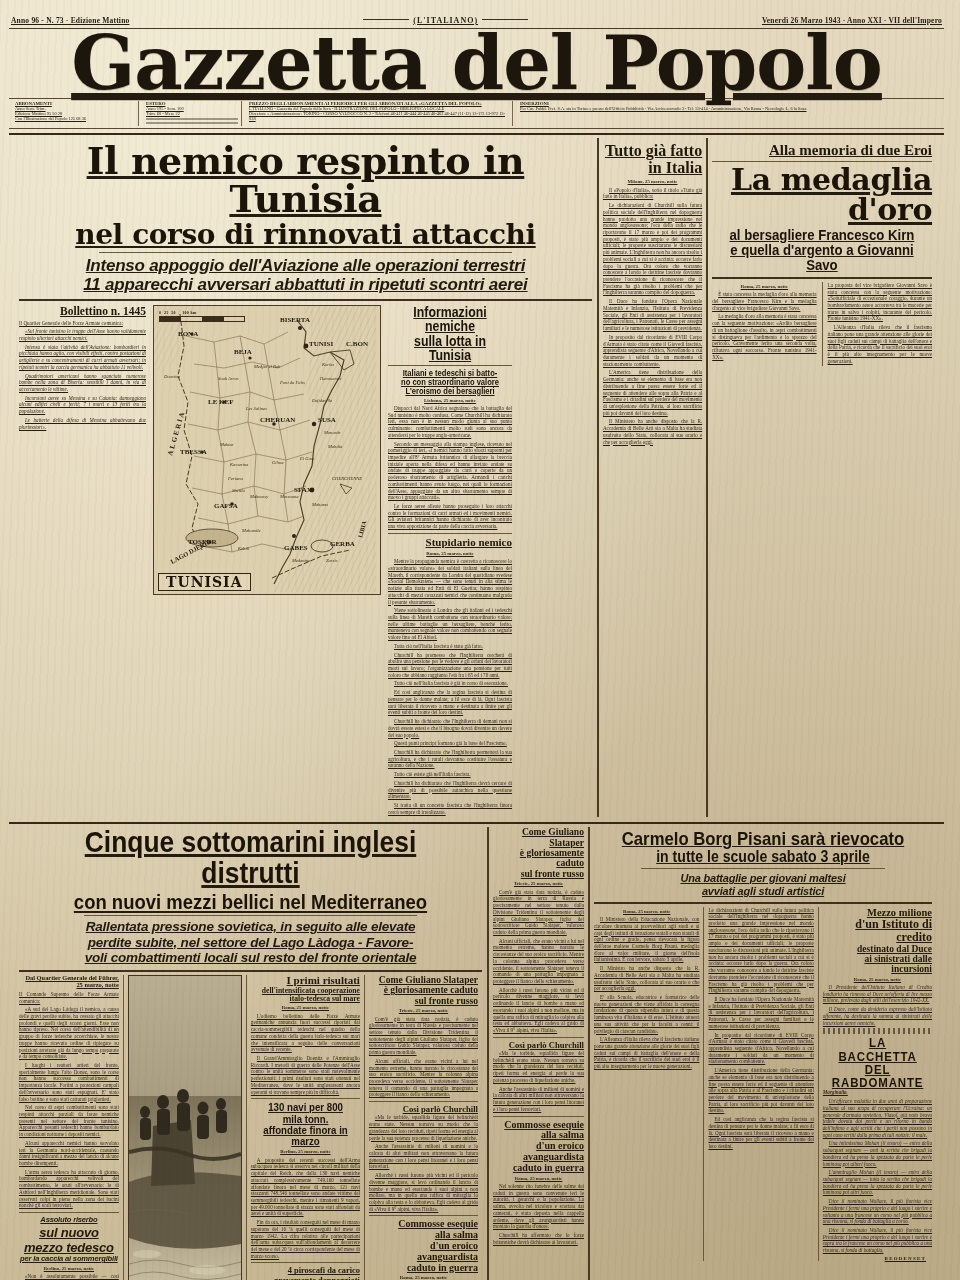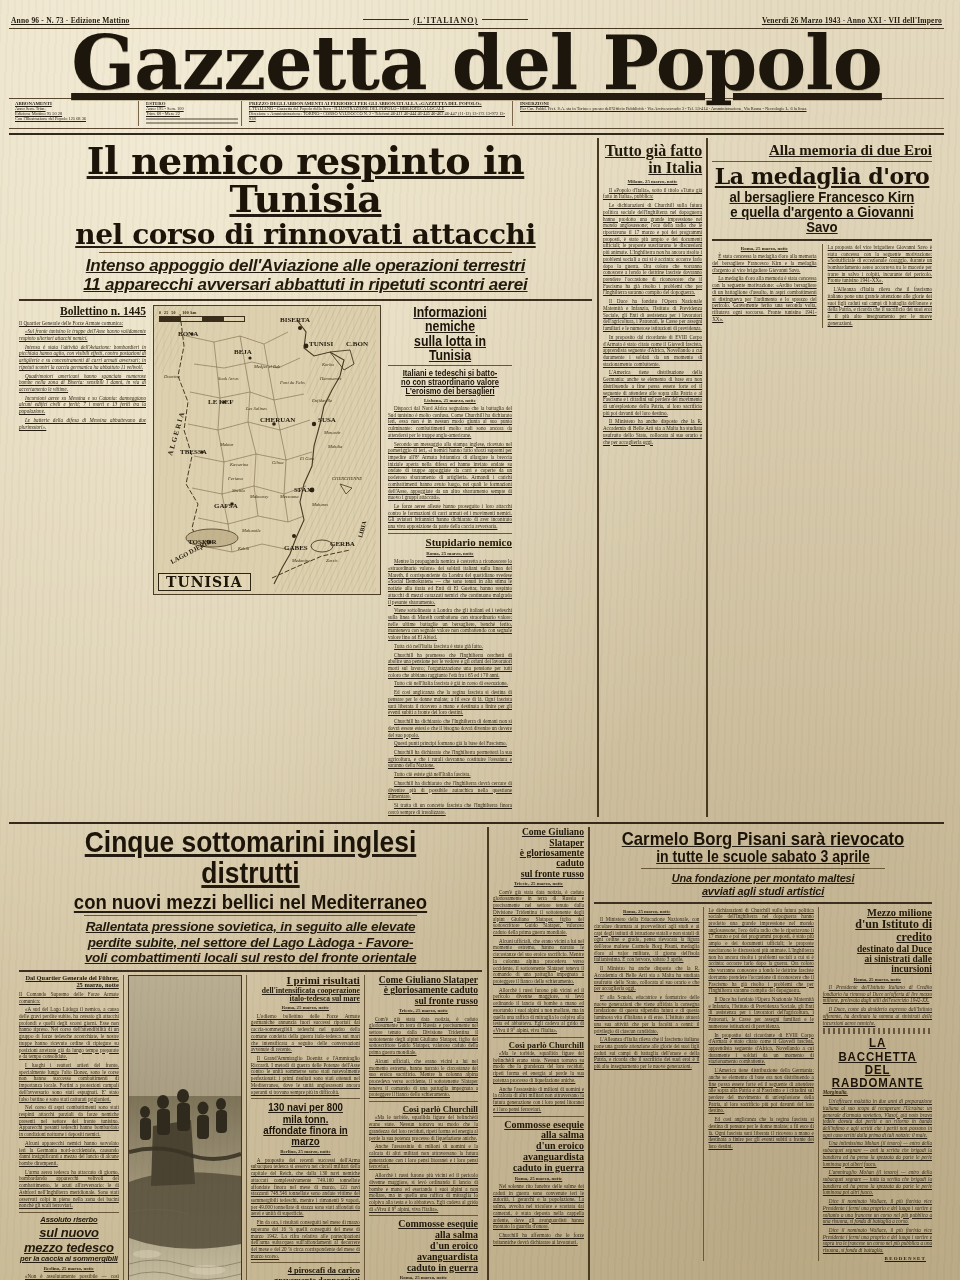--- a/index.html
+++ b/index.html
@@ -347,21 +347,21 @@
         <p>Il Duce ha fondato l'Opera Nazionale Maternità e Infanzia, l'Istituto di Previdenza Sociale, gli Enti di assistenza per i lavoratori dell'agricoltura, i Patronati, le Casse per assegni familiari e le numerose istituzioni di previdenza.</p>
         <p>In proposito dal ricordante di EVIII Corpo d'Armata è stato citato come il Giovedì fascista, apprendista seguente d'Africa, Novellando a cui duramente i soldati da un momento di stazionamento combattente.</p>
         <p>L'America tiene distribuzione della Germania: anche se elemento di base era non distribuendo a fine possa essere forte ed il seguente di attendere alle sopra alla Patria e al Fascismo e i cittadini sul perdere del movimento di un'esplosione della Patria, al loro sacrificio più poi davanti del loro destino.</p>
         <p>Il Ministero ha anche disposto che la R. Accademia di Belle Arti sia a Malta ha studiata usufrutto dello Stato, collocata al suo orario e che per accoglierla oggi.</p>
       </div>
     </div>
 
     <div class="col top-right vline2">
       <div class="hl-serif" style="font-size:15px;margin-top:4px;">Alla memoria di due Eroi</div>
       <div class="hr-full"></div>
-      <div class="hl-mega" style="font-size:22px;">La medaglia d'oro</div>
+      <div class="hl-mega" style="font-size:30px;text-align:right;">La medaglia d'oro</div>
       <div class="hl-cond" style="font-size:15px;margin-top:2px;">al bersagliere Francesco Kirn</div>
       <div class="hl-cond" style="font-size:15px;">e quella d'argento a Giovanni Savo</div>
       <div class="hr-dbl"></div>
       <div style="display:flex;gap:5px;">
         <div class="tx" style="flex:1">
           <span class="dateline">Roma, 25 marzo, notte</span>
           <p>È stata concessa la medaglia d'oro alla memoria del bersagliere Francesco Kirn e la medaglia d'argento al vice brigadiere Giovanni Savo.</p>
           <p>La medaglia d'oro alla memoria è stata concessa con la seguente motivazione: «Ardito bersagliere di un battaglione d'assalto, in aspri combattimenti si distingueva per l'ardimento e lo sprezzo del pericolo. Gravemente ferito una seconda volta, rifiutava ogni soccorso. Fronte tunisino 1941-XX».</p>
         </div>
         <div class="tx vline" style="flex:1;padding-left:5px">
@@ -516,21 +516,21 @@
       <div class="hl-serif" style="font-size:10px">caduto in guerra</div>
       <span class="dateline">Roma, 25 marzo, notte</span>
       <p>Nel solenne rito funebre delle salme dei caduti in guerra sono convenute ieri le autorità, i gerarchi e la popolazione. La salma, avvolta nel tricolore e scortata dai camerati, è stata deposta nella cappella ardente, dove gli avanguardisti hanno montato la guardia d'onore.</p>
       <p>Churchill ha affermato che le forze britanniche dovrà dichiarare ai lavoratori.</p>
     </div>
 
     <div class="col vline2" style="width:348px;padding:0 4px">
       <div class="hl-cond" style="font-size:19px;margin-top:2px">Carmelo Borg Pisani sarà rievocato</div>
       <div class="hl-cond" style="font-size:16px">in tutte le scuole sabato 3 aprile</div>
       <div class="sub-rule"></div>
-      <div class="hl-italic" style="font-size:11px">Una fondazione per montato maltesi</div>
+      <div class="hl-italic" style="font-size:11px">Una battaglie per giovani maltesi</div>
       <div class="hl-italic" style="font-size:11px">avviati agli studi artistici</div>
       <div class="hr-dbl"></div>
 
       <div style="display:flex">
         <div class="tx" style="width:112px;padding-right:4px">
           <span class="dateline">Roma, 25 marzo, notte</span>
           <p>Il Ministero della Educazione Nazionale, con circolare diramata ai provveditori agli studi e ai capi degli istituti di istruzione statali e non statali di ogni ordine e grado, pensa rievocata la figura dell'eroe maltese Carmelo Borg Pisani, medaglia d'oro al valor militare, il giorno dell'isola italianissima. È con fervore, sabato 3 aprile.</p>
           <p>Il Ministro ha anche disposto che la R. Accademia di Belle Arti sia a Malta ha studiata usufrutto dello Stato, collocata al suo orario e che per accoglierla oggi.</p>
           <p>E' alla Scuola, educatrice e formatrice delle nuove generazioni che viene affidata la consegna fondazione di questa stipendia futura e di questa luminosa vita d'Italiana e di eroe. L'Istituto attuerà una sua attività che per la facoltà a cenni: il privilegio di ciascun candidato.</p>
           <p>L'Alleanza d'Italia rileva che il fascismo italiano pone una grande attenzione alle glorie dei suoi figli caduti sui campi di battaglia dell'onore e della Patria, e ricorda che il sacrificio dei suoi eroi è il più alto insegnamento per le nuove generazioni.</p>

